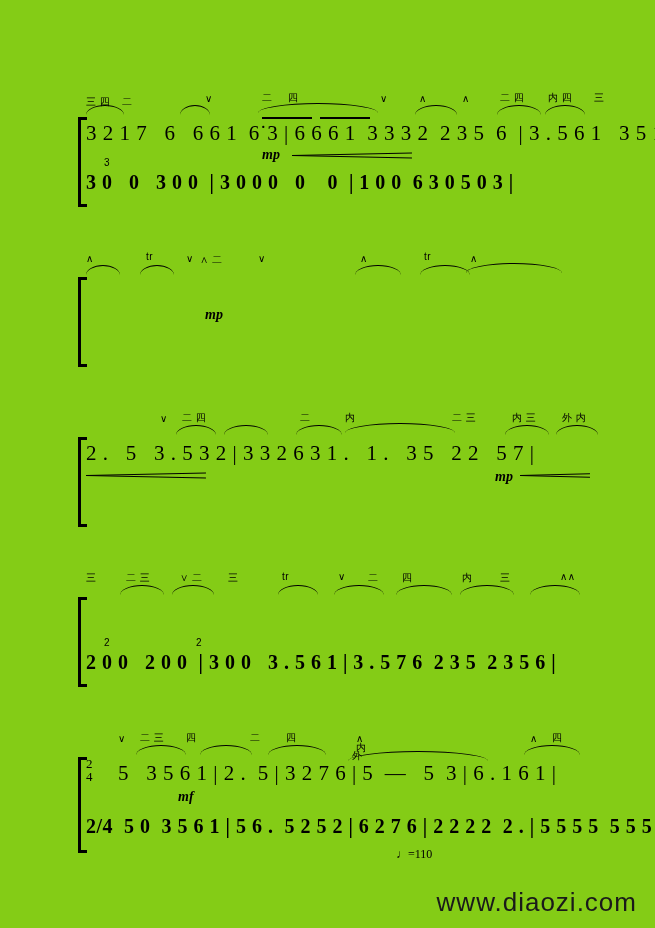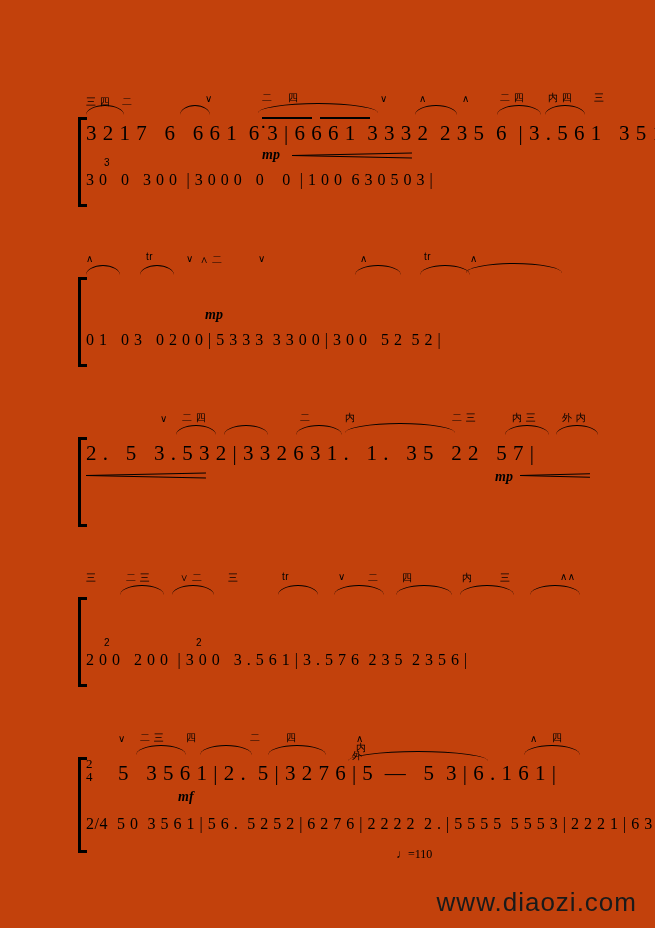--- a/index.html
+++ b/index.html
@@ -13,40 +13,41 @@
     position: relative;
     font-family: "Liberation Serif", serif;
     color: #000;
     overflow: hidden;
   }
   .page {
     position: absolute;
     left: 0; top: 0;
     width: 655px;
     height: 928px;
-    background: #c2410c;
+    background: #84cc16;
   }
   
   .sys {
     position: absolute;
     left: 0;
     width: 655px;
   }
   .staff-line {
     position: absolute;
     font-family: "Liberation Serif", serif;
     white-space: pre;
   }
   .upper {
     font-size: 21px;
     letter-spacing: 0.5px;
   }
   .lower {
-    font-size: 16px;
+    font-size: 20px;
     letter-spacing: 0.5px;
+    font-weight: bold;
   }
   .marks {
     position: absolute;
     font-size: 10px;
     font-family: "Liberation Sans", sans-serif;
     white-space: pre;
     letter-spacing: 0.5px;
   }
   .dyn {
     position: absolute;
@@ -191,21 +192,20 @@
 
     <div class="slur" style="left:86px; top:10px; width:34px;"></div>
     <div class="slur" style="left:140px; top:10px; width:34px;"></div>
     <div class="slur" style="left:355px; top:10px; width:46px;"></div>
     <div class="slur" style="left:420px; top:10px; width:50px;"></div>
     <div class="slur" style="left:466px; top:8px; width:96px;"></div>
 
 
     <div class="dyn" style="left:205px; top:52px;">mp</div>
 
-    <div class="staff-line lower" style="left:86px; top:76px;">0 1   0 3   0 2 0 0 | 5 3 3 3  3 3 0 0 | 3 0 0   5 2  5 2 |</div>
   </div>
 
   <div class="sys" style="top:415px;height:120px;">
     <div class="brace" style="left:78px; top:22px; height:90px;"></div>
 
     <div class="marks" style="left:160px; top:-2px;">∨</div>
     <div class="marks" style="left:182px; top:-4px;">二 四</div>
     <div class="marks" style="left:300px; top:-4px;">二</div>
     <div class="marks" style="left:345px; top:-4px;">内</div>
     <div class="marks" style="left:452px; top:-4px;">二 三</div>

